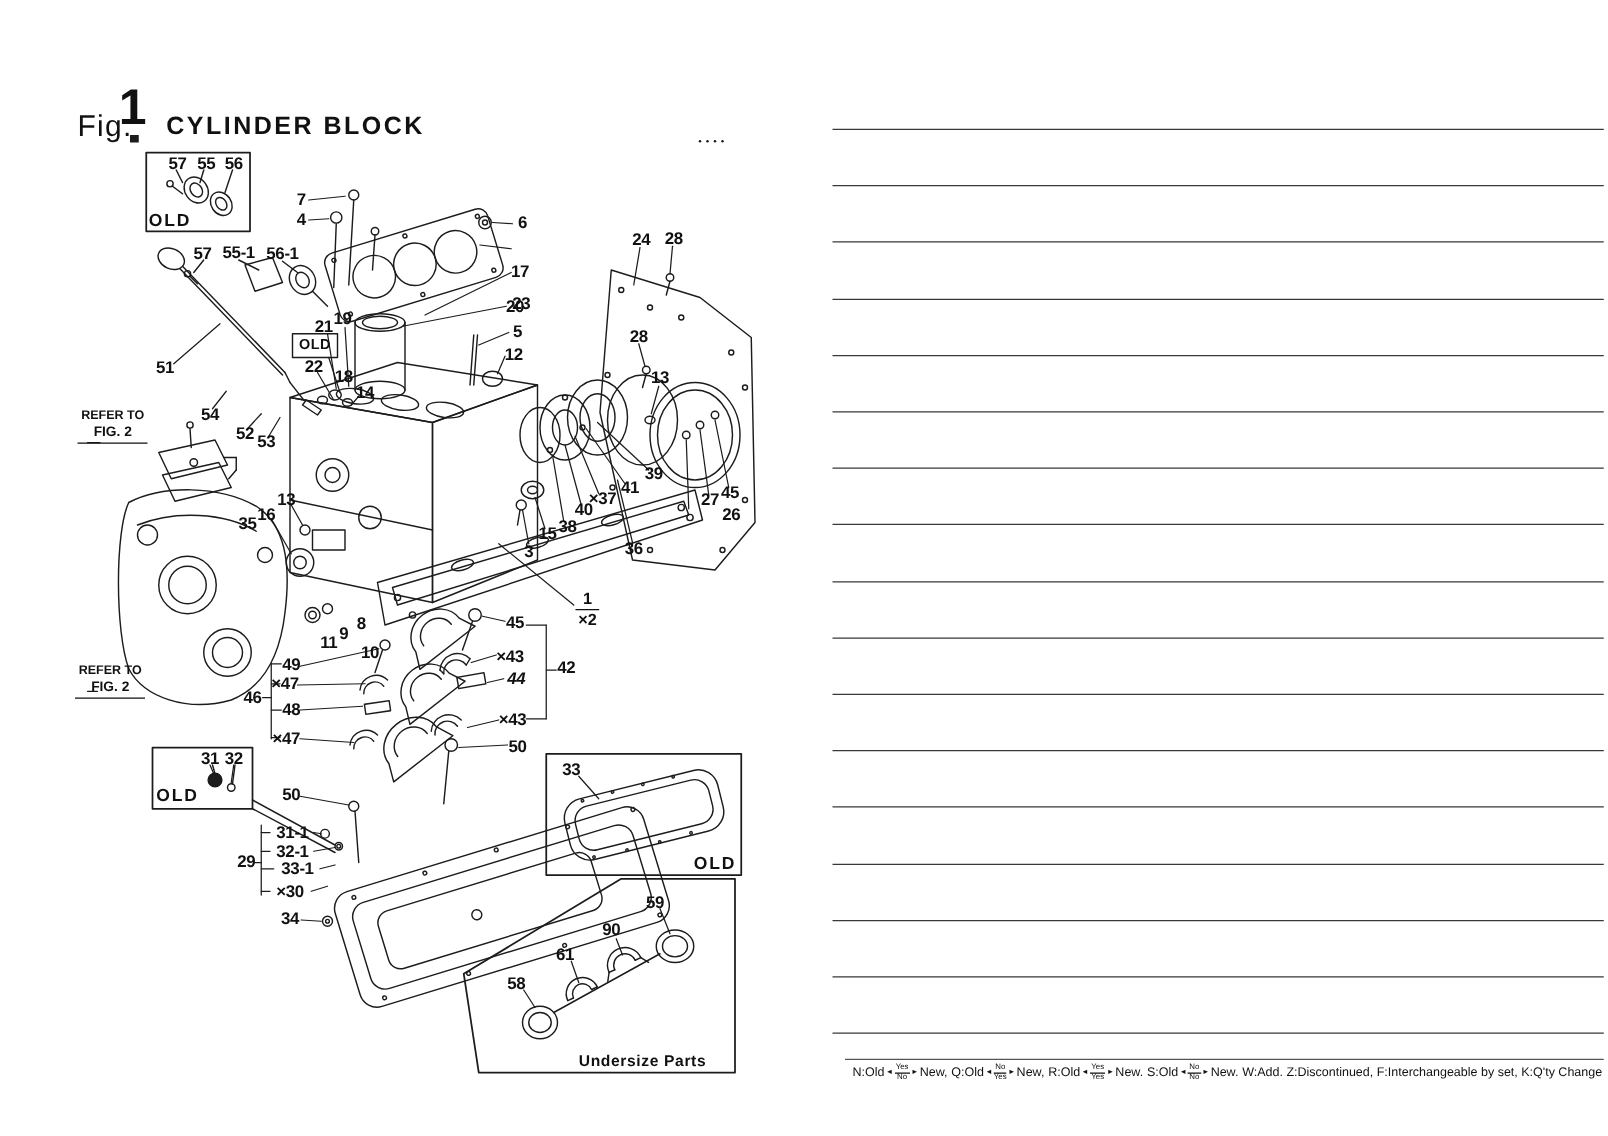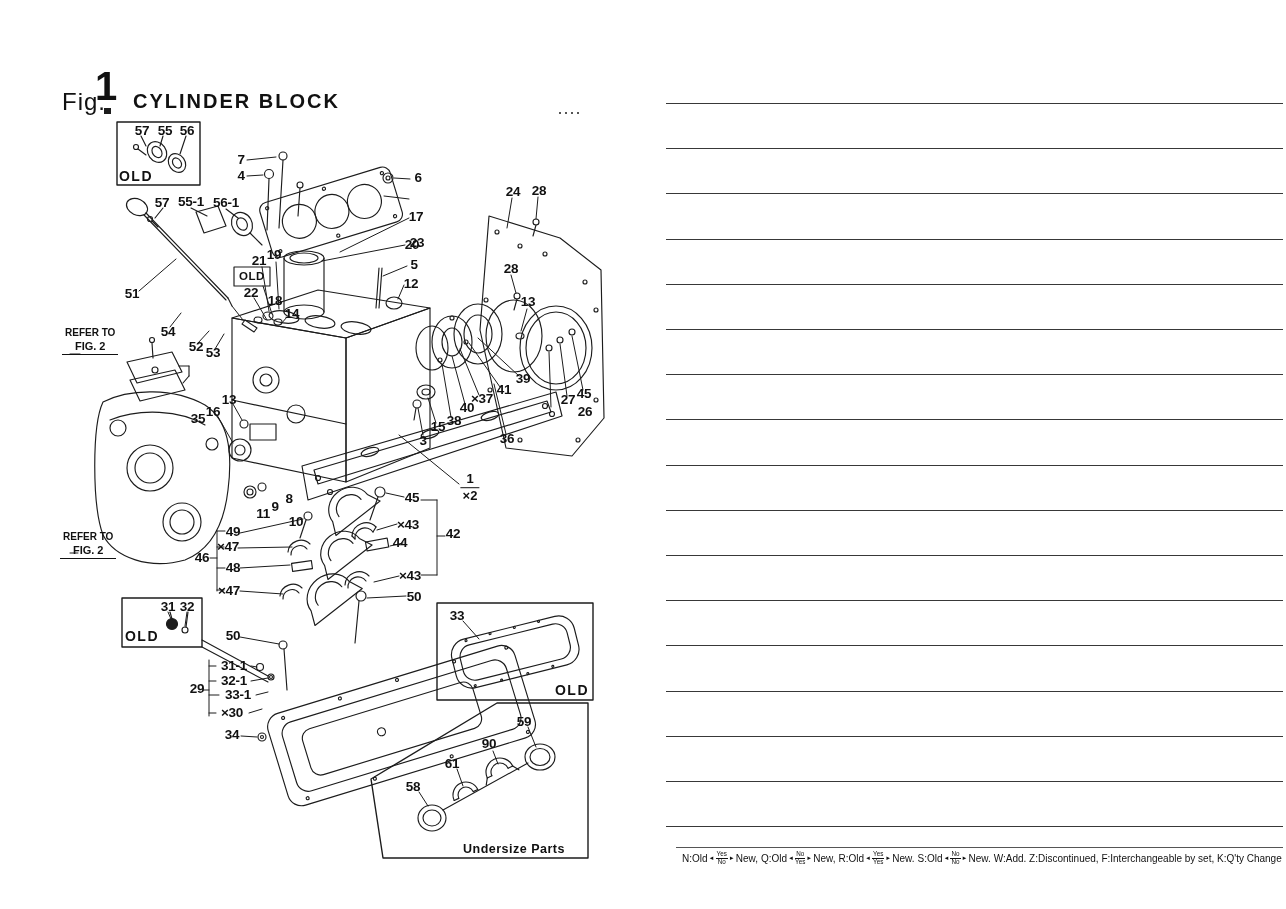--- a/index.html
+++ b/index.html
@@ -459,21 +459,21 @@
       <div class="co" style="left: 553px; top: 412px; margin-left: 32px;">26</div>
       <div class="co" style="left: 568px; top: 400px;">27</div>
       <div class="co" style="left: 584px; top: 394px;">45</div>
       <div class="co" style="left: 264px; top: 522px; margin-left: 32px;">10</div>
       <div class="co" style="left: 263px; top: 514px;">11</div>
       <div class="co" style="left: 275px; top: 507px;">9</div>
       <div class="co" style="left: 289px; top: 499px;">8</div>
       <div class="co" style="left: 412px; top: 498px;">45</div>
       <div class="co" style="left: 408px; top: 525px;">×43</div>
       <div class="co" style="left: 453px; top: 534px;">42</div>
-      <div class="co" style="left: 400px; top: 543px;">44</div>
+      <div class="co" style="left: 413px; top: 543px; font-style: italic;">44</div>
       <div class="co" style="left: 410px; top: 576px;">×43</div>
       <div class="co" style="left: 414px; top: 597px;">50</div>
       <div class="co" style="left: 233px; top: 532px;">49</div>
       <div class="co" style="left: 228px; top: 547px;">×47</div>
       <div class="co" style="left: 202px; top: 558px;">46</div>
       <div class="co" style="left: 233px; top: 568px;">48</div>
       <div class="co" style="left: 229px; top: 591px;">×47</div>
       <div class="co" style="left: 168px; top: 607px;">31</div>
       <div class="co" style="left: 187px; top: 607px;">32</div>
       <div class="co old" style="left: 142px; top: 636px;">OLD</div>

